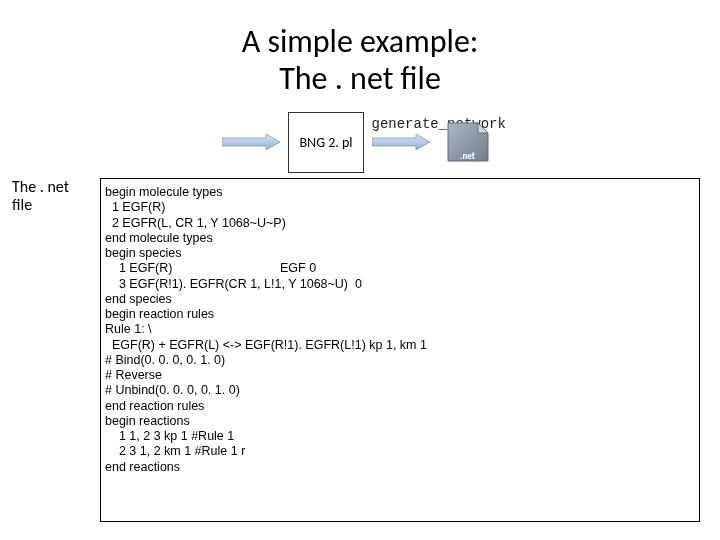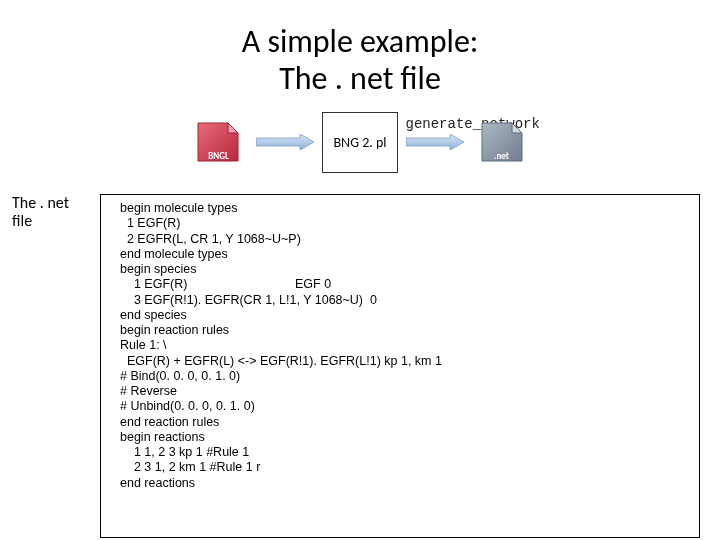--- a/index.html
+++ b/index.html
@@ -64,33 +64,32 @@
     font-family: "Courier New", monospace;
     color: #222;
   }
   .arrow-wrap { position: relative; display: flex; align-items: center; }
   .main {
     position: absolute;
     left: 12px;
     top: 178px;
     display: flex;
     align-items: flex-start;
-    margin-top: 16px;
   }
   .sidelabel {
     width: 88px;
     font-size: 16px;
     line-height: 1.15;
     padding-top: 0;
   }
   .codebox {
     border: 1px solid #000;
     width: 600px;
     height: 344px;
-    padding: 6px 19px;
+    padding: 6px 4px;
     font-size: 12.5px;
     line-height: 1.22;
     font-family: Arial, sans-serif;
     position: relative;
     background: #fff;
   }
   .codebox .line { white-space: pre; display: block; }
   .fname {
     position: absolute;
     right: 8px;
@@ -100,33 +99,20 @@
 </style>
 </head>
 <body>
 
 <div class="title">
   <span>A simple example:</span><br>
   <span>The </span><span class="netf">. net</span><span> file</span>
 </div>
 
 <div class="flow">
-  <div class="filebox">
-    <svg width="60" height="46" viewBox="0 0 60 46">
-      <defs>
-        <linearGradient id="g1" x1="0" y1="0" x2="1" y2="1">
-          <stop offset="0%" stop-color="#e86b7a"></stop>
-          <stop offset="100%" stop-color="#b7283d"></stop>
-        </linearGradient>
-      </defs>
-      <path d="M10 4 L40 4 L50 14 L50 42 L10 42 Z" fill="url(#g1)" stroke="#a02234" stroke-width="1"></path>
-      <path d="M40 4 L40 14 L50 14 Z" fill="#f0a0aa" stroke="#a02234" stroke-width="1"></path>
-    </svg>
-    <div class="flabel">BNGL</div>
-  </div>
 
   <div class="arrow">
     <svg width="58" height="16" viewBox="0 0 58 16">
       <defs>
         <linearGradient id="ga1" x1="0" y1="0" x2="0" y2="1">
           <stop offset="0%" stop-color="#d8e6f5"></stop>
           <stop offset="100%" stop-color="#8fb2d9"></stop>
         </linearGradient>
       </defs>
       <path d="M0 4 L44 4 L44 0 L58 8 L44 16 L44 12 L0 12 Z" fill="url(#ga1)" stroke="#6d93bd" stroke-width="0.7"></path>

